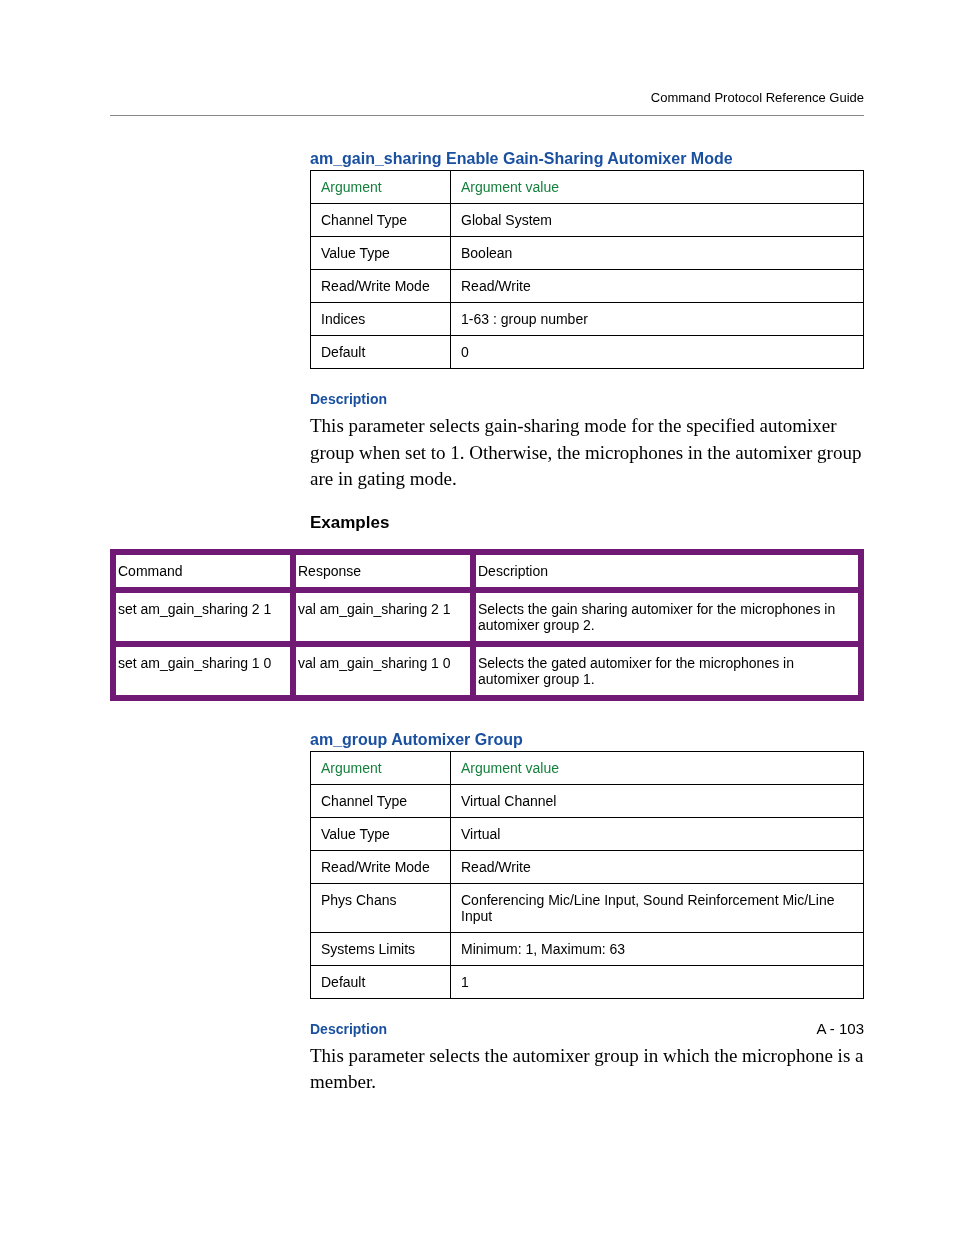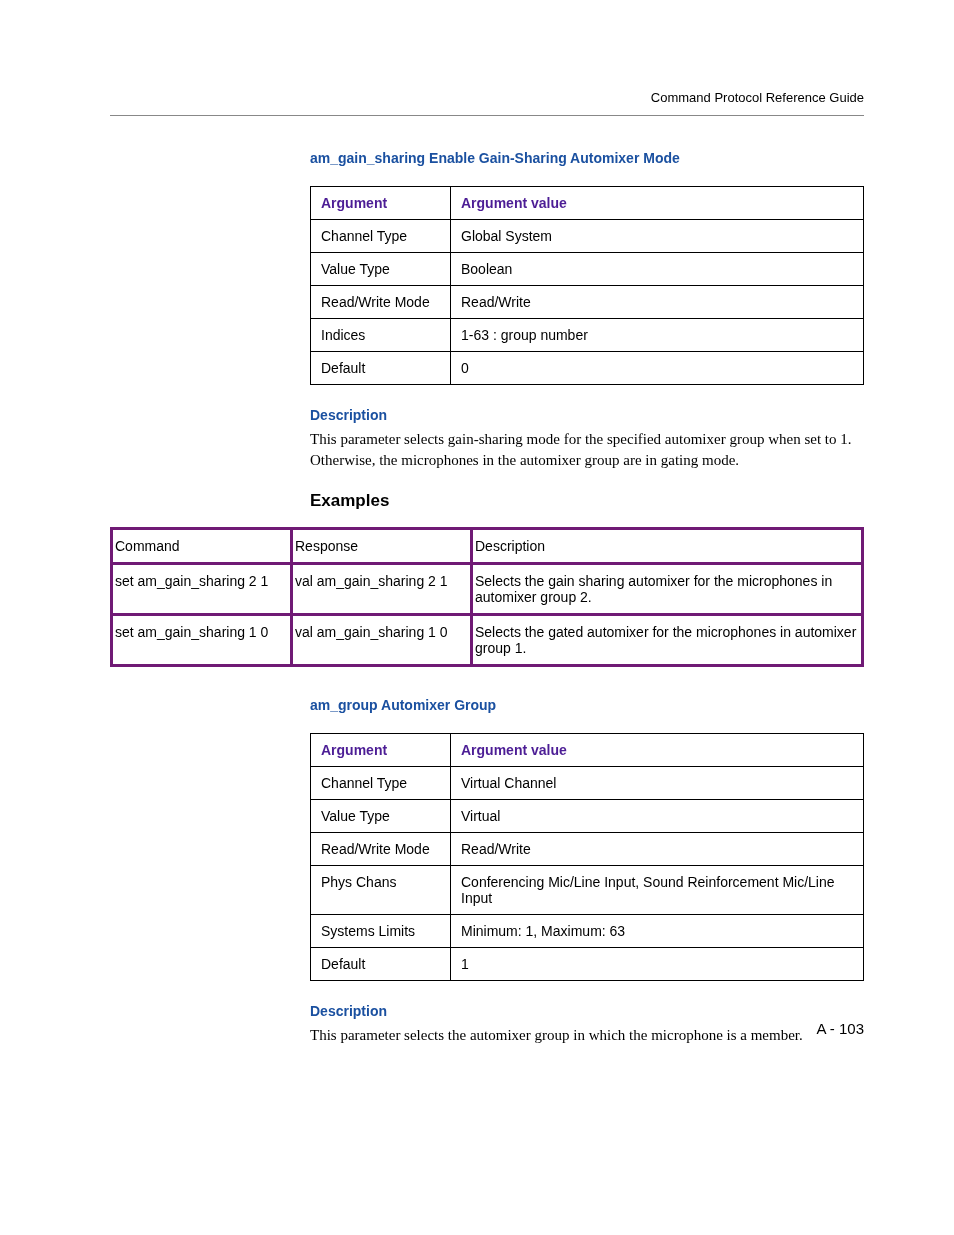--- a/index.html
+++ b/index.html
@@ -33,36 +33,36 @@
   .content-block {
     margin-left: 200px;
     margin-top: 60px;
   }
   .wide-block {
     margin-top: 16px;
   }
   .section-title {
     font-family: Arial, sans-serif;
     font-weight: bold;
-    font-size: 14px;
+    font-size: 16px;
     color: #1a50a0;
-    margin: 20px 0;
+    margin: 2px 0;
     font-stretch: condensed;
   }
   .sub-title {
     font-family: Arial, sans-serif;
     font-weight: bold;
     font-size: 14px;
     color: #1a50a0;
     margin: 22px 0 6px 0;
     font-stretch: condensed;
   }
   .desc-text {
     font-family: Georgia, "Times New Roman", serif;
-    font-size: 15px;
+    font-size: 19px;
     line-height: 1.4;
     margin: 0;
   }
   .examples-heading {
     font-family: Liberation Sans, sans-serif;
     font-weight: bold;
     font-size: 17px;
     margin: 20px 0 6px 200px;
   }
   table.arg-table {
@@ -70,31 +70,31 @@
     width: 100%;
   }
   table.arg-table th, table.arg-table td {
     border: 1px solid #000;
     padding: 8px 10px;
     text-align: left;
     font-size: 14px;
     vertical-align: top;
   }
   table.arg-table th {
-    font-weight: bold;
-    color: #4c1d95;
+    font-weight: normal;
+    color: #15803d;
   }
   table.arg-table col.c1 { width: 140px; }
 
   table.ex-table {
     border-collapse: collapse;
     width: 100%;
   }
   table.ex-table td {
-    border: 3px solid #701a75;
+    border: 6px solid #701a75;
     padding: 8px 2px;
     text-align: left;
     font-size: 14px;
     vertical-align: top;
   }
   table.ex-table col.e1 { width: 180px; }
   table.ex-table col.e2 { width: 180px; }
 
   .footer-pg {
     position: absolute;

